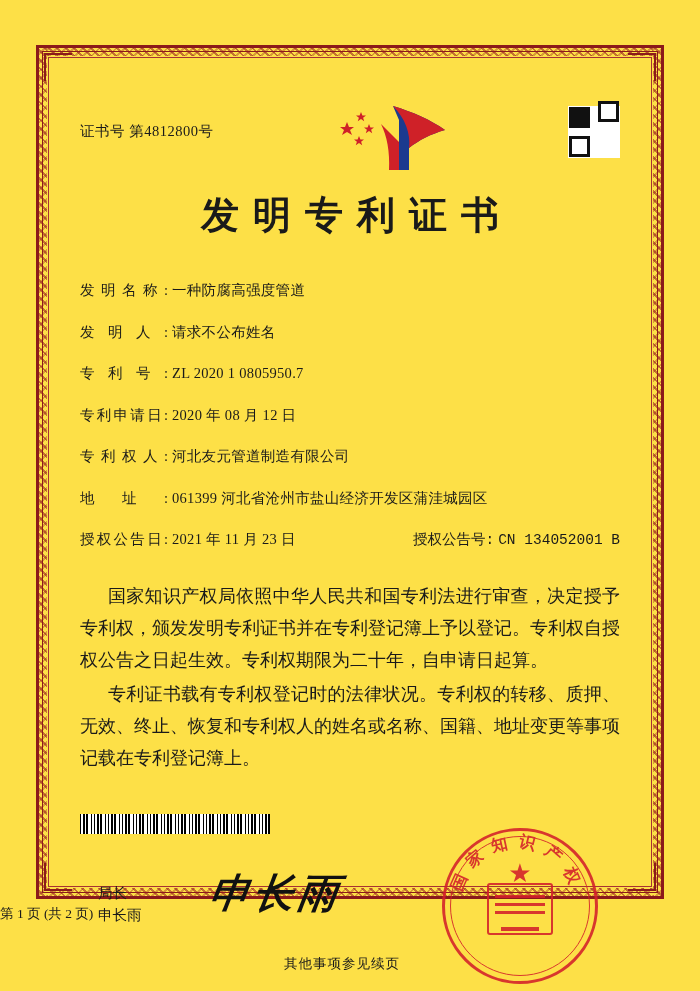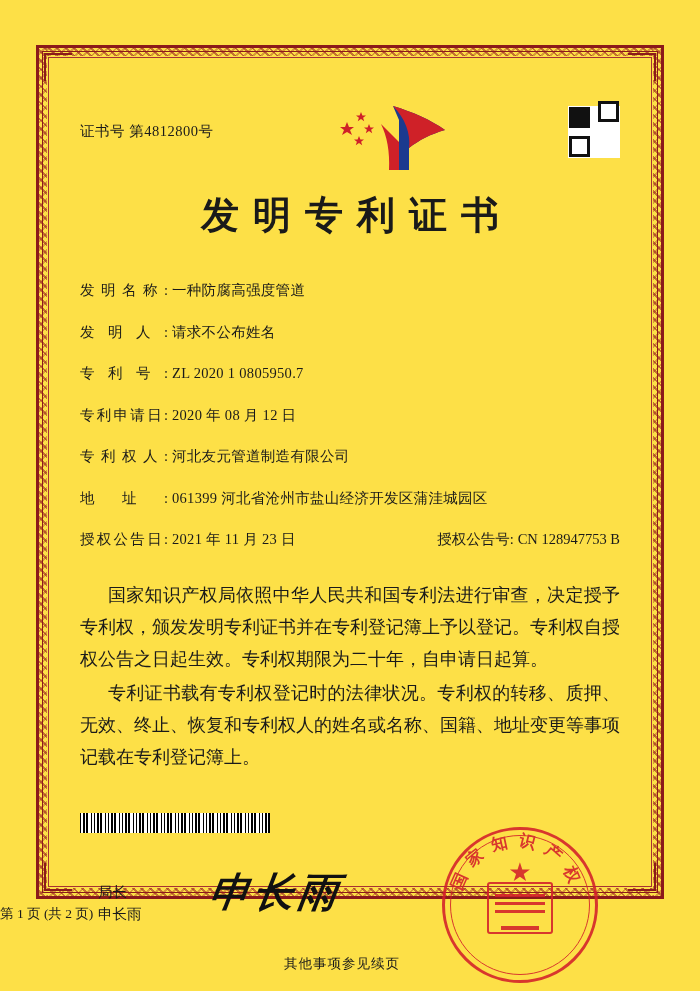--- a/index.html
+++ b/index.html
@@ -158,20 +158,21 @@
   }
   .f-label span { display: inline-block; }
   .f-colon { margin: 0 4px 0 0; }
   .f-value { flex: 1; letter-spacing: .3px; }
 
   .field-row.pair .f-label { width: 92px; }
   .pair-second {
     display: flex;
     align-items: flex-end;
     margin-left: 42px;
+    font-family: Liberation Mono, monospace;
   }
   .pair-second .f-label2 {
     white-space: nowrap;
     margin-right: 4px;
   }
 
   .paragraphs {
     margin-top: 32px;
     font-size: 18px;
     line-height: 32px;
@@ -401,21 +402,21 @@
           <span>授</span>
             <span>权</span>
             <span>公</span>
             <span>告</span>
             <span>日</span>
             <span class="f-colon">:</span>
         </div>
         <div class="f-value">2021 年 11 月 23 日</div>
         <div class="pair-second">
           <div class="f-label2">授权公告号:</div>
-          <div>CN 128947753 B</div>
+          <div>CN 134052001 B</div>
         </div>
       </div>
 
     </div>
 
     <div class="paragraphs">
       <p>国家知识产权局依照中华人民共和国专利法进行审查，决定授予专利权，颁发发明专利证书并在专利登记簿上予以登记。专利权自授权公告之日起生效。专利权期限为二十年，自申请日起算。</p>
       <p>专利证书载有专利权登记时的法律状况。专利权的转移、质押、无效、终止、恢复和专利权人的姓名或名称、国籍、地址变更等事项记载在专利登记簿上。</p>
     </div>
 

